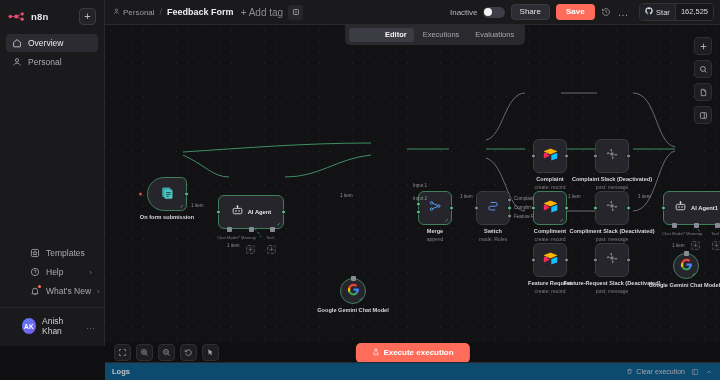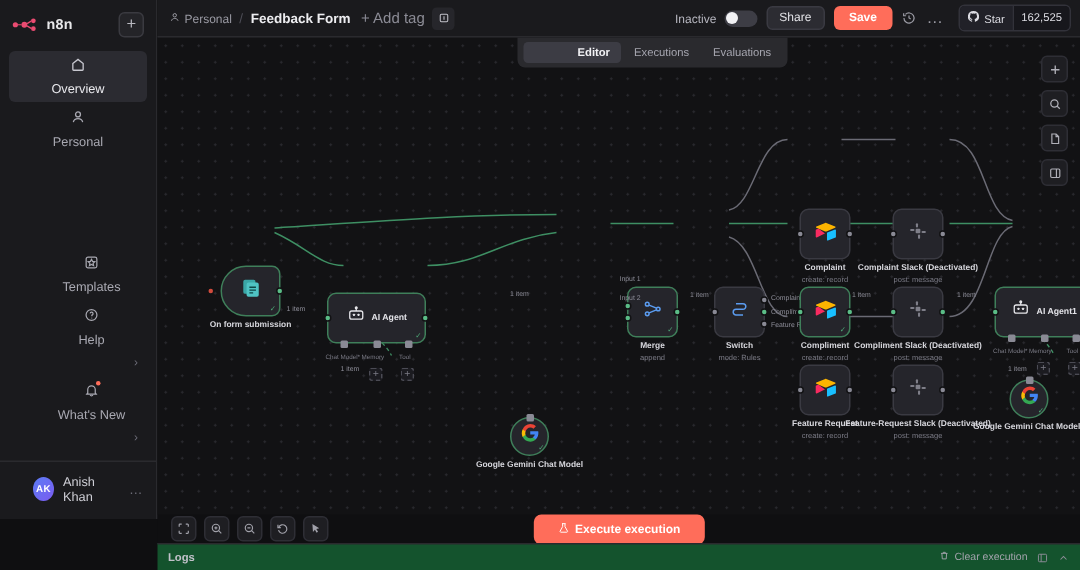--- a/index.html
+++ b/index.html
@@ -26,21 +26,21 @@
   .plus-btn {
     margin-left: auto; width: 17px; height: 17px; border: 1px solid #3a3a40;
     border-radius: 4px; background: #242428; color: #b9b9c0;
     display: flex; align-items: center; justify-content: center;
     font-size: 11px; line-height: 1; cursor: pointer;
   }
   .sb-nav { padding: 3px 6px 0 6px; display: flex; flex-direction: column; gap: 1px; }
   .sb-item {
     display: flex; align-items: center; gap: 6px;
     padding: 4px 6px; border-radius: 4px; font-size: 8.5px; color: #a9a9b2;
-    cursor: pointer; white-space: nowrap; flex-direction: column;
+    cursor: pointer; white-space: nowrap;
   }
   .sb-item.active { background: #2b2b31; color: #eaeaee; }
   .sb-ico { width: 10px; height: 10px; flex: 0 0 10px; display:flex; align-items:center; justify-content:center; }
   .sb-ico svg { display:block; }
   .sb-spacer { flex: 1 1 auto; }
   .sb-bottom { padding: 0 6px 0 24px; display: flex; flex-direction: column; gap: 1px; }
   .sb-item .chev { margin-left: auto; font-size: 8px; color: #6d6d78; }
   .dot-badge {
     position:absolute; top:-1px; right:-1px; width:3px; height:3px;
     border-radius:50%; background:#ff6d5a;
@@ -182,21 +182,21 @@
     color: #a0a0a9; cursor: pointer;
   }
   .exec-btn {
     position: absolute; left: 50%; transform: translateX(-50%);
     background: #ff6d5a; color: #fff; font-size: 8px; font-weight: 600;
     padding: 5px 16px; border-radius: 5px; border: none; cursor: pointer;
     display: flex; align-items: center; gap: 4px; line-height:1; white-space:nowrap;
   }
   #logsbar {
     position: absolute; left: 0; right: 0; bottom: 0; height: 18px;
-    background: #14532d; border-top: 1px solid #2a2a2e;
+    background: #0c4a6e; border-top: 1px solid #2a2a2e;
     display: flex; align-items: center; padding: 0 7px; z-index: 15;
   }
   .logs-lbl { font-size: 7.5px; color: #c2c2ca; font-weight: 600; }
   .logs-right { margin-left: auto; display: flex; align-items: center; gap: 6px; }
   .clear-exec { display: flex; align-items: center; gap: 3px; font-size: 7px; color: #a3a3ac; cursor: pointer; }
   .logs-ico { color: #8d8d97; display: flex; align-items: center; cursor: pointer; }
 </style>
 </head>
 <body>
 

